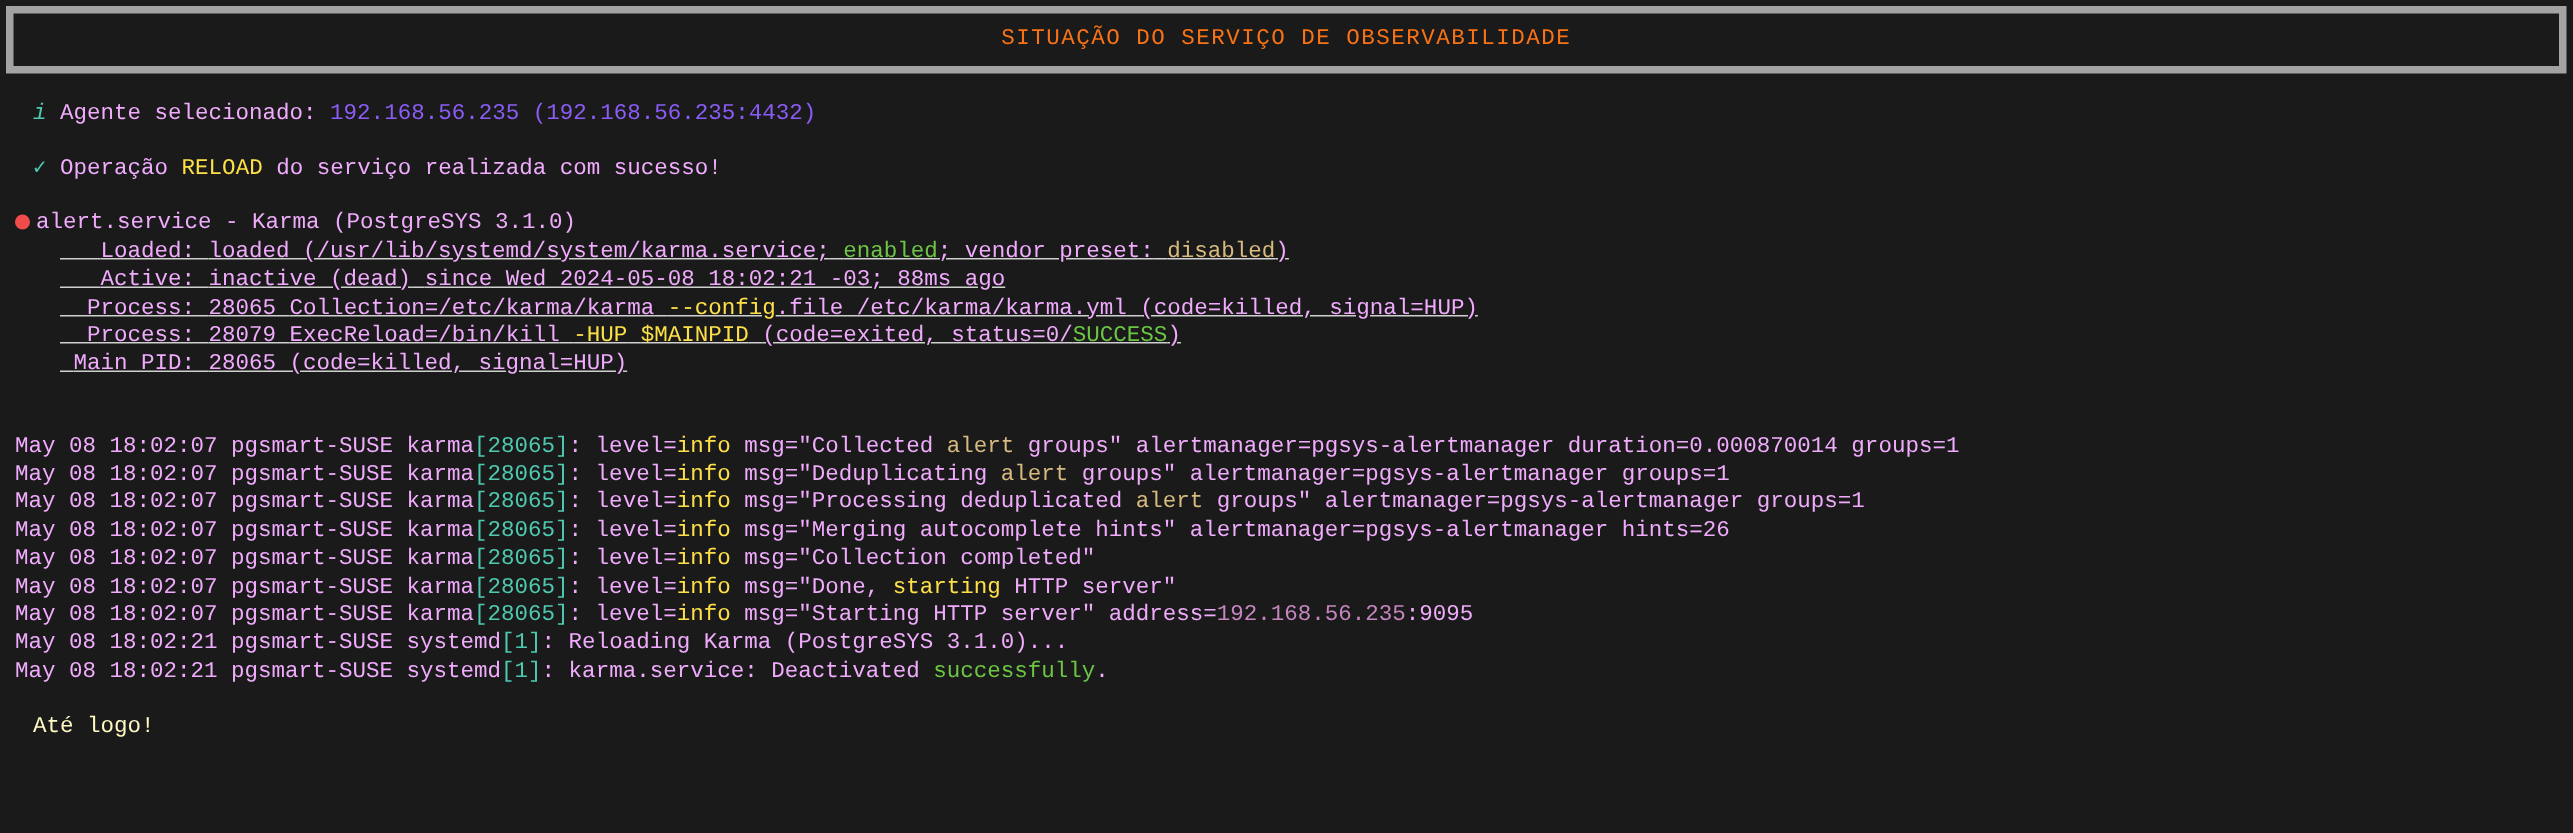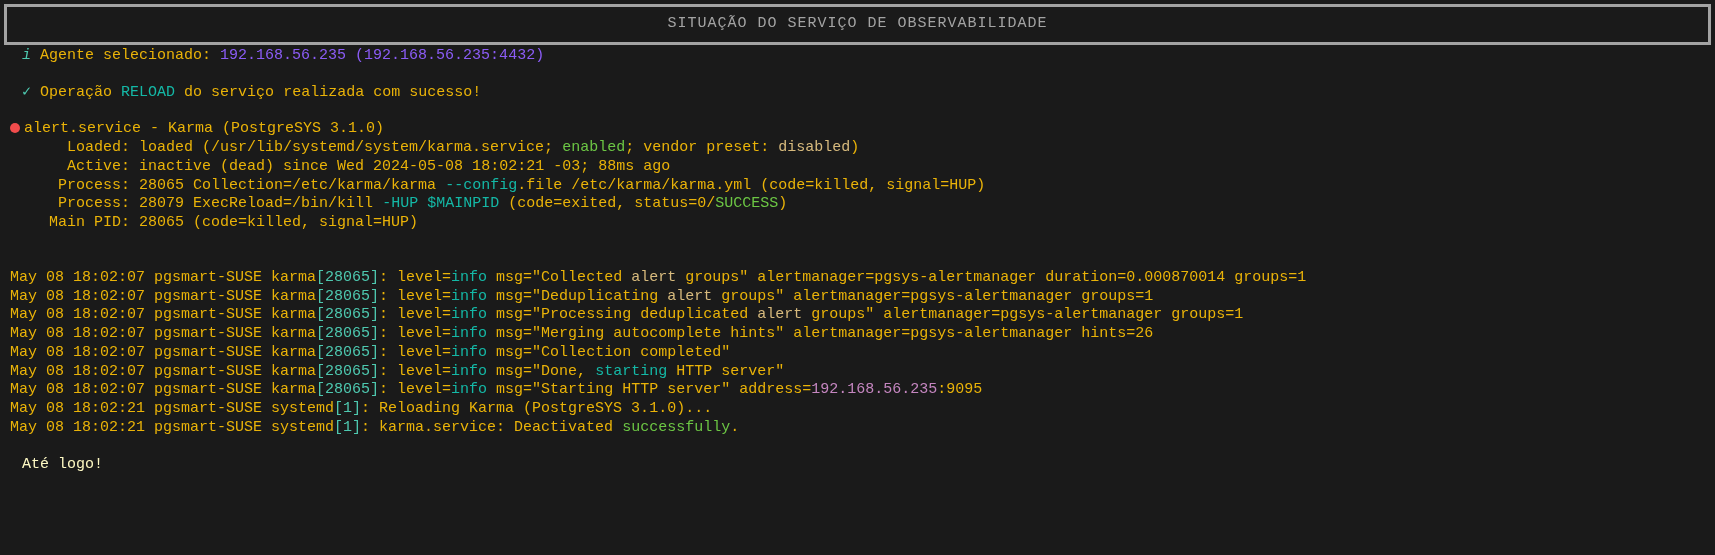--- a/index.html
+++ b/index.html
@@ -6,54 +6,54 @@
     body {
       background: #1a1a1a;
       color: #d0d0d0;
       font-family: 'Consolas', 'Monaco', 'Courier New', monospace;
       font-size: 15px;
       line-height: 1.25;
       padding: 4px;
       width: 1715px;
     }
     .header-box {
-      border: 3px solid #a3a3a3;
+      border: 5px solid #a3a3a3;
       text-align: center;
       padding: 8px 0;
-      margin-bottom: 2px;
-      color: #a3a3a3;
+      margin-bottom: 18px;
+      color: #f97316;
       letter-spacing: 1px;
     }
     .agent-line {
       margin-left: 18px;
       margin-bottom: 18px;
     }
     .gray { color: #8b5cf6; }
-    .cyan { color: #14b8a6; }
+    .cyan { color: #fde047; }
     .green { color: #6cc644; }
     .yellow { color: #d7ba7d; }
     .purple { color: #c586c0; }
-    .white { color: #eab308; }
+    .white { color: #f0abfc; }
     .check-mark { color: #4ec9b0; }
     .info-i { color: #4ec9b0; font-style: italic; }
     .dot-red {
       display: inline-block;
       width: 10px;
       height: 10px;
       border-radius: 50%;
       background: #f14c4c;
       margin-right: 4px;
       vertical-align: middle;
     }
     .op-line {
       margin-left: 18px;
       margin-bottom: 18px;
     }
     .status-block { margin-left: 6px; margin-bottom: 18px; }
-    .status-block .indent { margin-left: 30px; }
+    .status-block .indent { margin-left: 30px; text-decoration: underline; }
     .log-block { margin-left: 6px; margin-bottom: 18px; margin-top: 36px; }
     .log-line { white-space: nowrap; }
     .bye { margin-left: 18px; color: #fef9c3; }
     .pid-bracket { color: #4ec9b0; }
   </style>
 </head>
 <body>
 
 <div class="header-box">
   <span>SITUAÇÃO DO SERVIÇO DE OBSERVABILIDADE</span>

